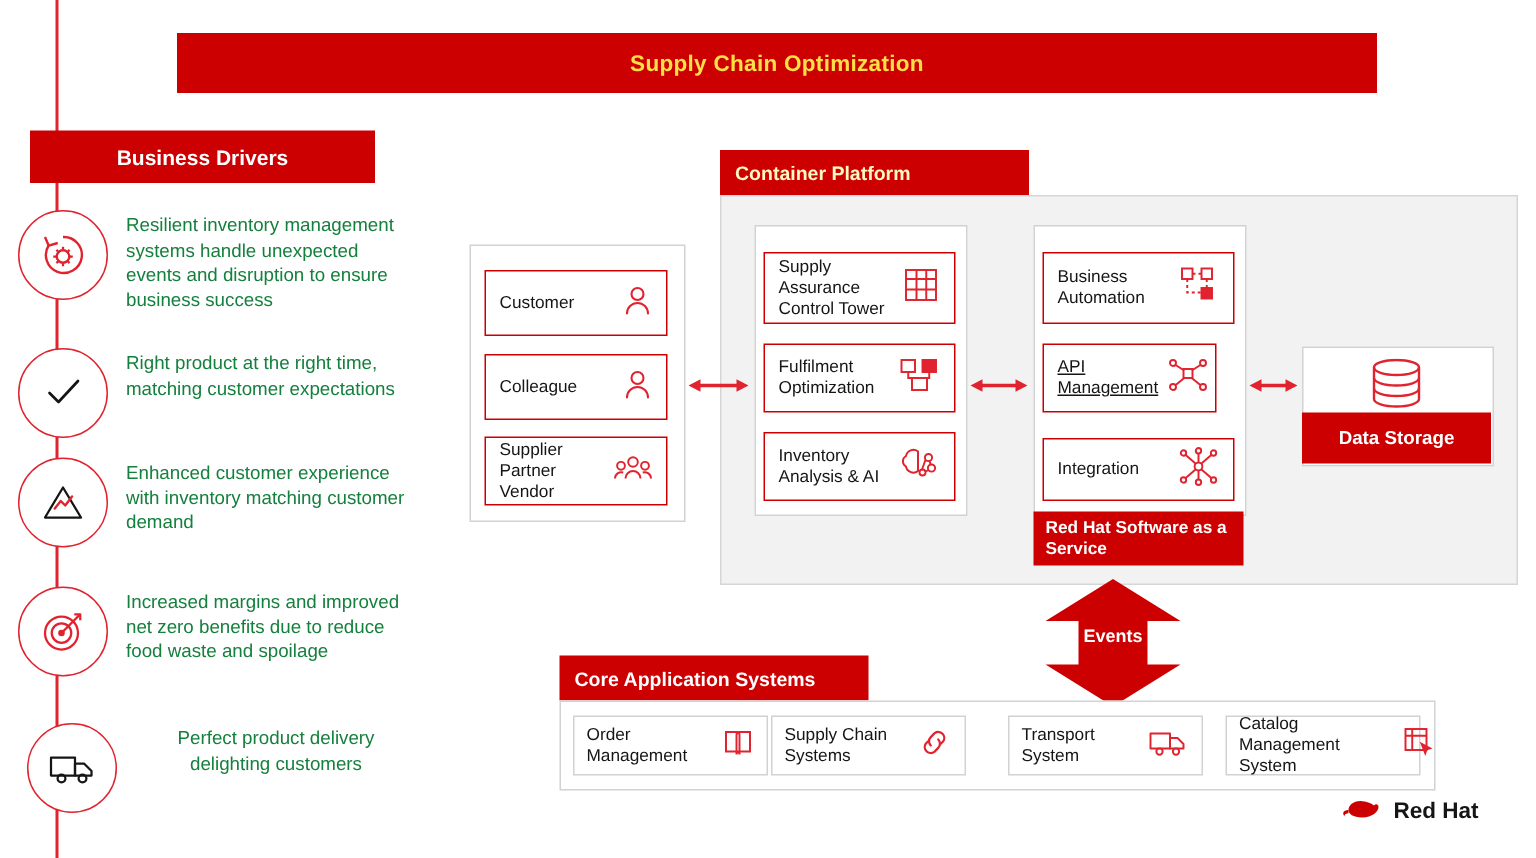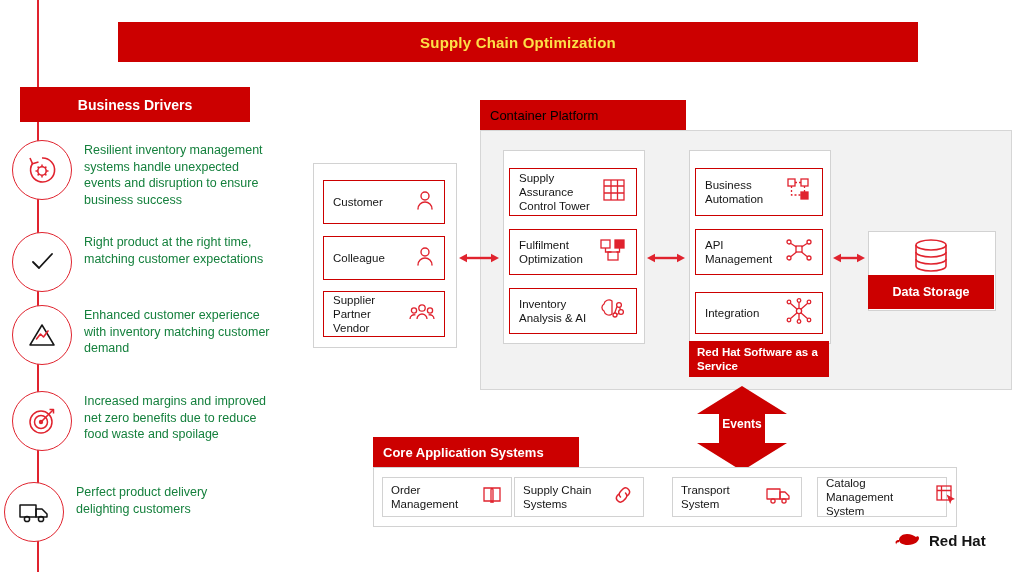--- a/index.html
+++ b/index.html
@@ -50,28 +50,28 @@
     background: #fff;
   }
   .driver .txt {
     margin-left: 12px; font-size: 12.5px; line-height: 16.5px; color: #15803d;
     padding-top: 2px;
   }
   #driver-0 { left: 12px; top: 140px; width: 260px; }
   #driver-1 { left: 12px; top: 232px; width: 260px; }
   #driver-2 { left: 12px; top: 305px; width: 260px; }
   #driver-3 { left: 12px; top: 391px; width: 265px; }
-  #driver-4 { left: 4px; top: 482px; width: 260px; }
+  #driver-4 { left: 18px; top: 482px; width: 260px; text-align: center; }
 
   
   #cp-header {
     left: 480px; top: 100px; width: 206px; height: 30px;
     background: #cc0000; display: flex; align-items: center;
   }
-  #cp-header .t { color: #000000; font-size: 13px; font-weight: normal; padding-left: 10px; }
+  #cp-header .t { color: #fef9c3; font-size: 13px; font-weight: bold; padding-left: 10px; }
 
   #cp-body {
     left: 480px; top: 130px; width: 530px; height: 258px;
     background: #f2f2f2; border: 1px solid #d6d6d6;
   }
 
   .panel {
     background: #ffffff; border: 1px solid #d2d2d2;
   }
   #actors-panel { left: 313px; top: 163px; width: 142px; height: 183px; }
@@ -94,21 +94,21 @@
   #card-colleague { left: 323px; top: 236px; width: 122px; height: 44px; }
   #card-supplier { left: 323px; top: 291px; width: 122px; height: 46px; }
 
   
   #card-sact { left: 509px; top: 168px; width: 128px; height: 48px; }
   #card-fulfil { left: 509px; top: 229px; width: 128px; height: 46px; }
   #card-inv { left: 509px; top: 288px; width: 128px; height: 46px; }
 
   
   #card-bizauto { left: 695px; top: 168px; width: 128px; height: 48px; }
-  #card-api { left: 695px; top: 229px; width: 128px; height: 46px; }
+  #card-api { left: 695px; top: 229px; width: 116px; height: 46px; text-decoration: underline; }
   #card-integration { left: 695px; top: 292px; width: 128px; height: 42px; }
 
   #rh-saas {
     left: 689px; top: 341px; width: 140px; height: 36px;
     background: #cc0000; display: flex; align-items: center;
   }
   #rh-saas .t { color: #fff; font-size: 11.5px; font-weight: bold; line-height: 14px; padding-left: 8px; }
 
   
   #data-storage-box {

